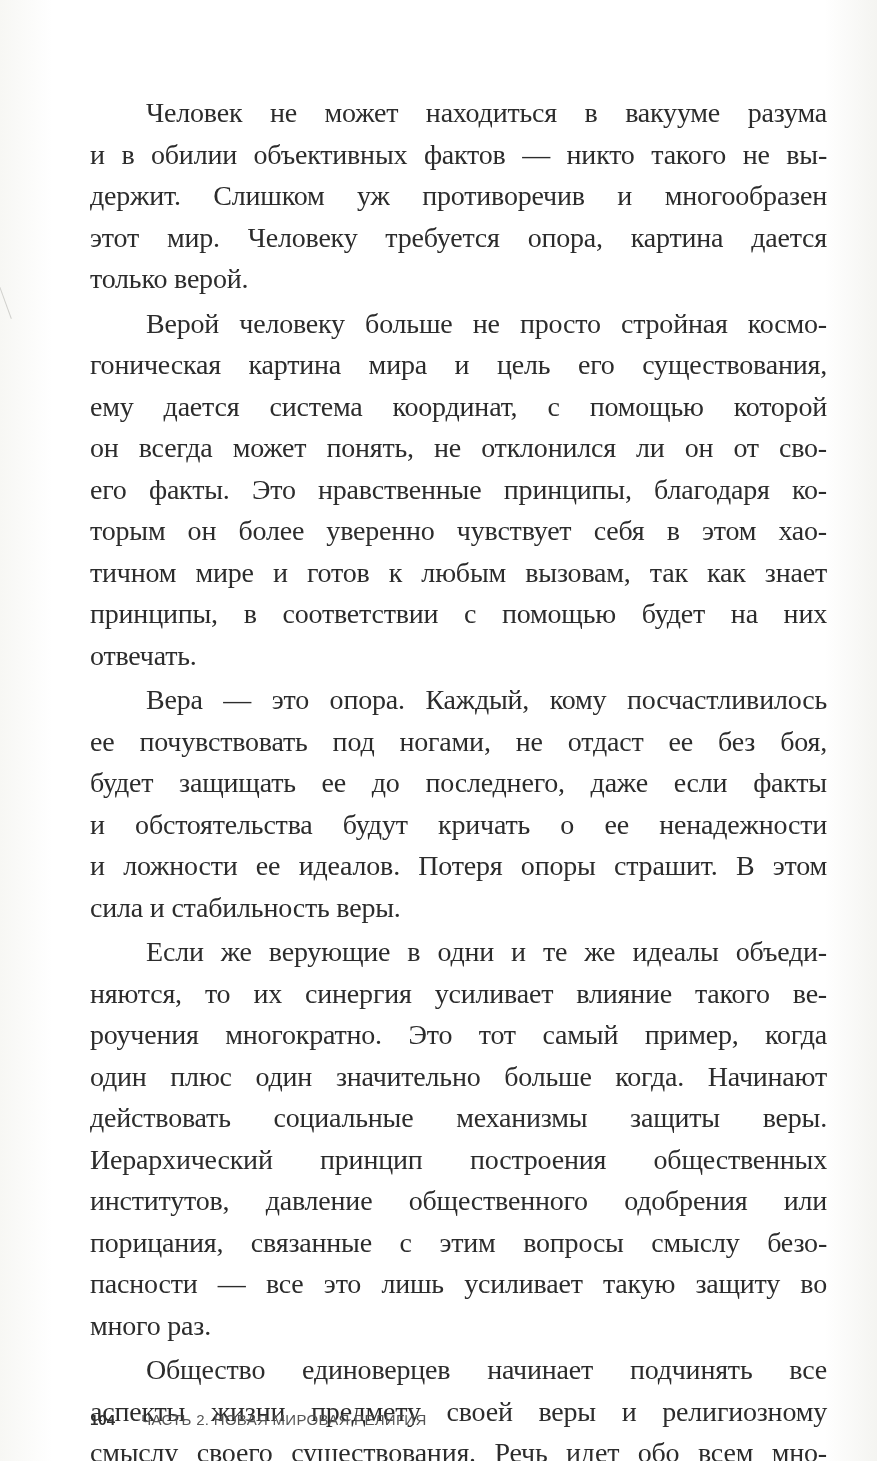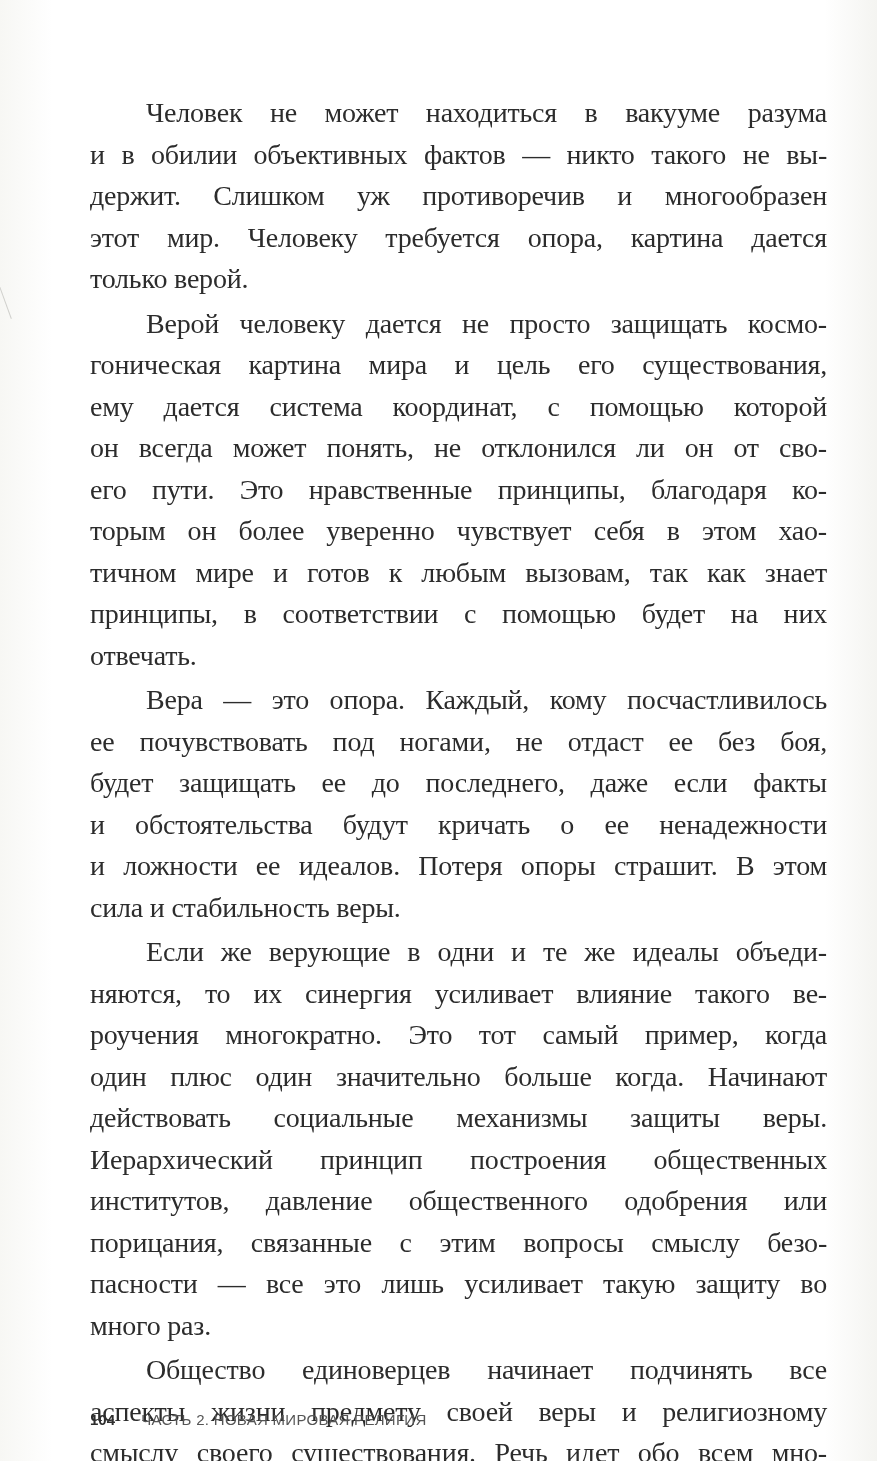--- a/index.html
+++ b/index.html
@@ -77,25 +77,25 @@
     <div>
       <span class="line indent">Человек не может находиться в вакууме разума</span>
       <span class="line">и в обилии объективных фактов — никто такого не вы-</span>
       <span class="line">держит. Слишком уж противоречив и многообразен</span>
       <span class="line">этот мир. Человеку требуется опора, картина дается</span>
       <span class="line last">только верой.</span>
     </div>
     <div class="para-gap"></div>
 
     <div>
-      <span class="line indent">Верой человеку дается не просто защищать космо-</span>
+      <span class="line indent">Верой человеку больше не просто стройная космо-</span>
       <span class="line">гоническая картина мира и цель его существования,</span>
       <span class="line">ему дается система координат, с помощью которой</span>
       <span class="line">он всегда может понять, не отклонился ли он от сво-</span>
-      <span class="line">его пути. Это нравственные принципы, благодаря ко-</span>
+      <span class="line">его факты. Это нравственные принципы, благодаря ко-</span>
       <span class="line">торым он более уверенно чувствует себя в этом хао-</span>
       <span class="line">тичном мире и готов к любым вызовам, так как знает</span>
       <span class="line">принципы, в соответствии с помощью будет на них</span>
       <span class="line last">отвечать.</span>
     </div>
     <div class="para-gap"></div>
 
     <div>
       <span class="line indent">Вера — это опора. Каждый, кому посчастливилось</span>
       <span class="line">ее почувствовать под ногами, не отдаст ее без боя,</span>

